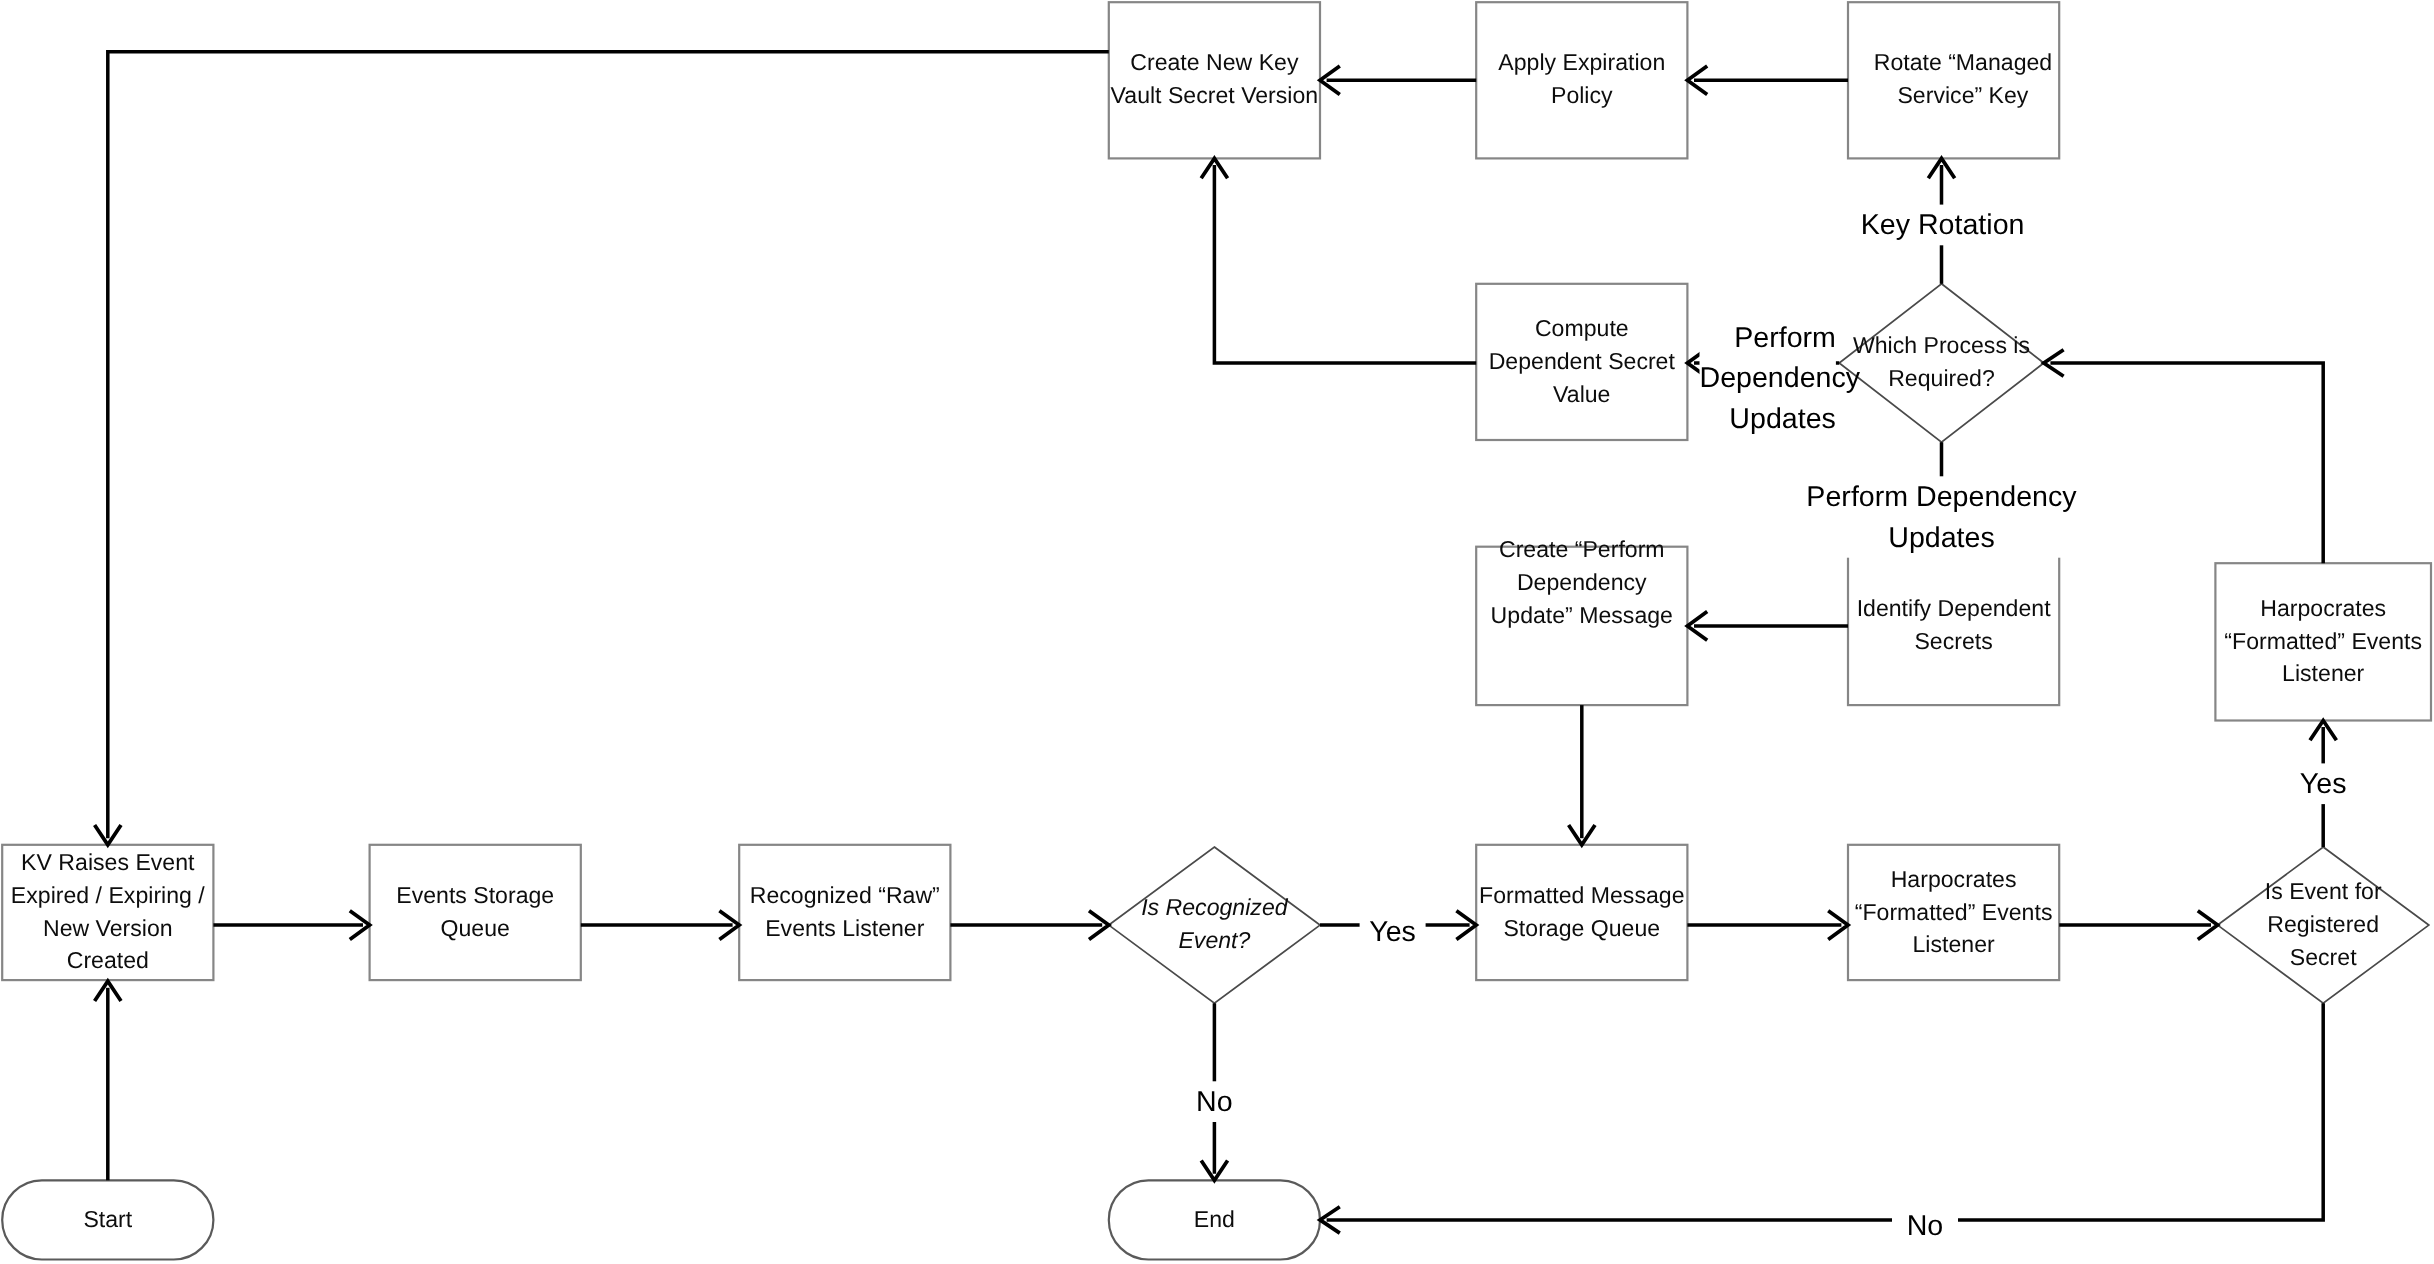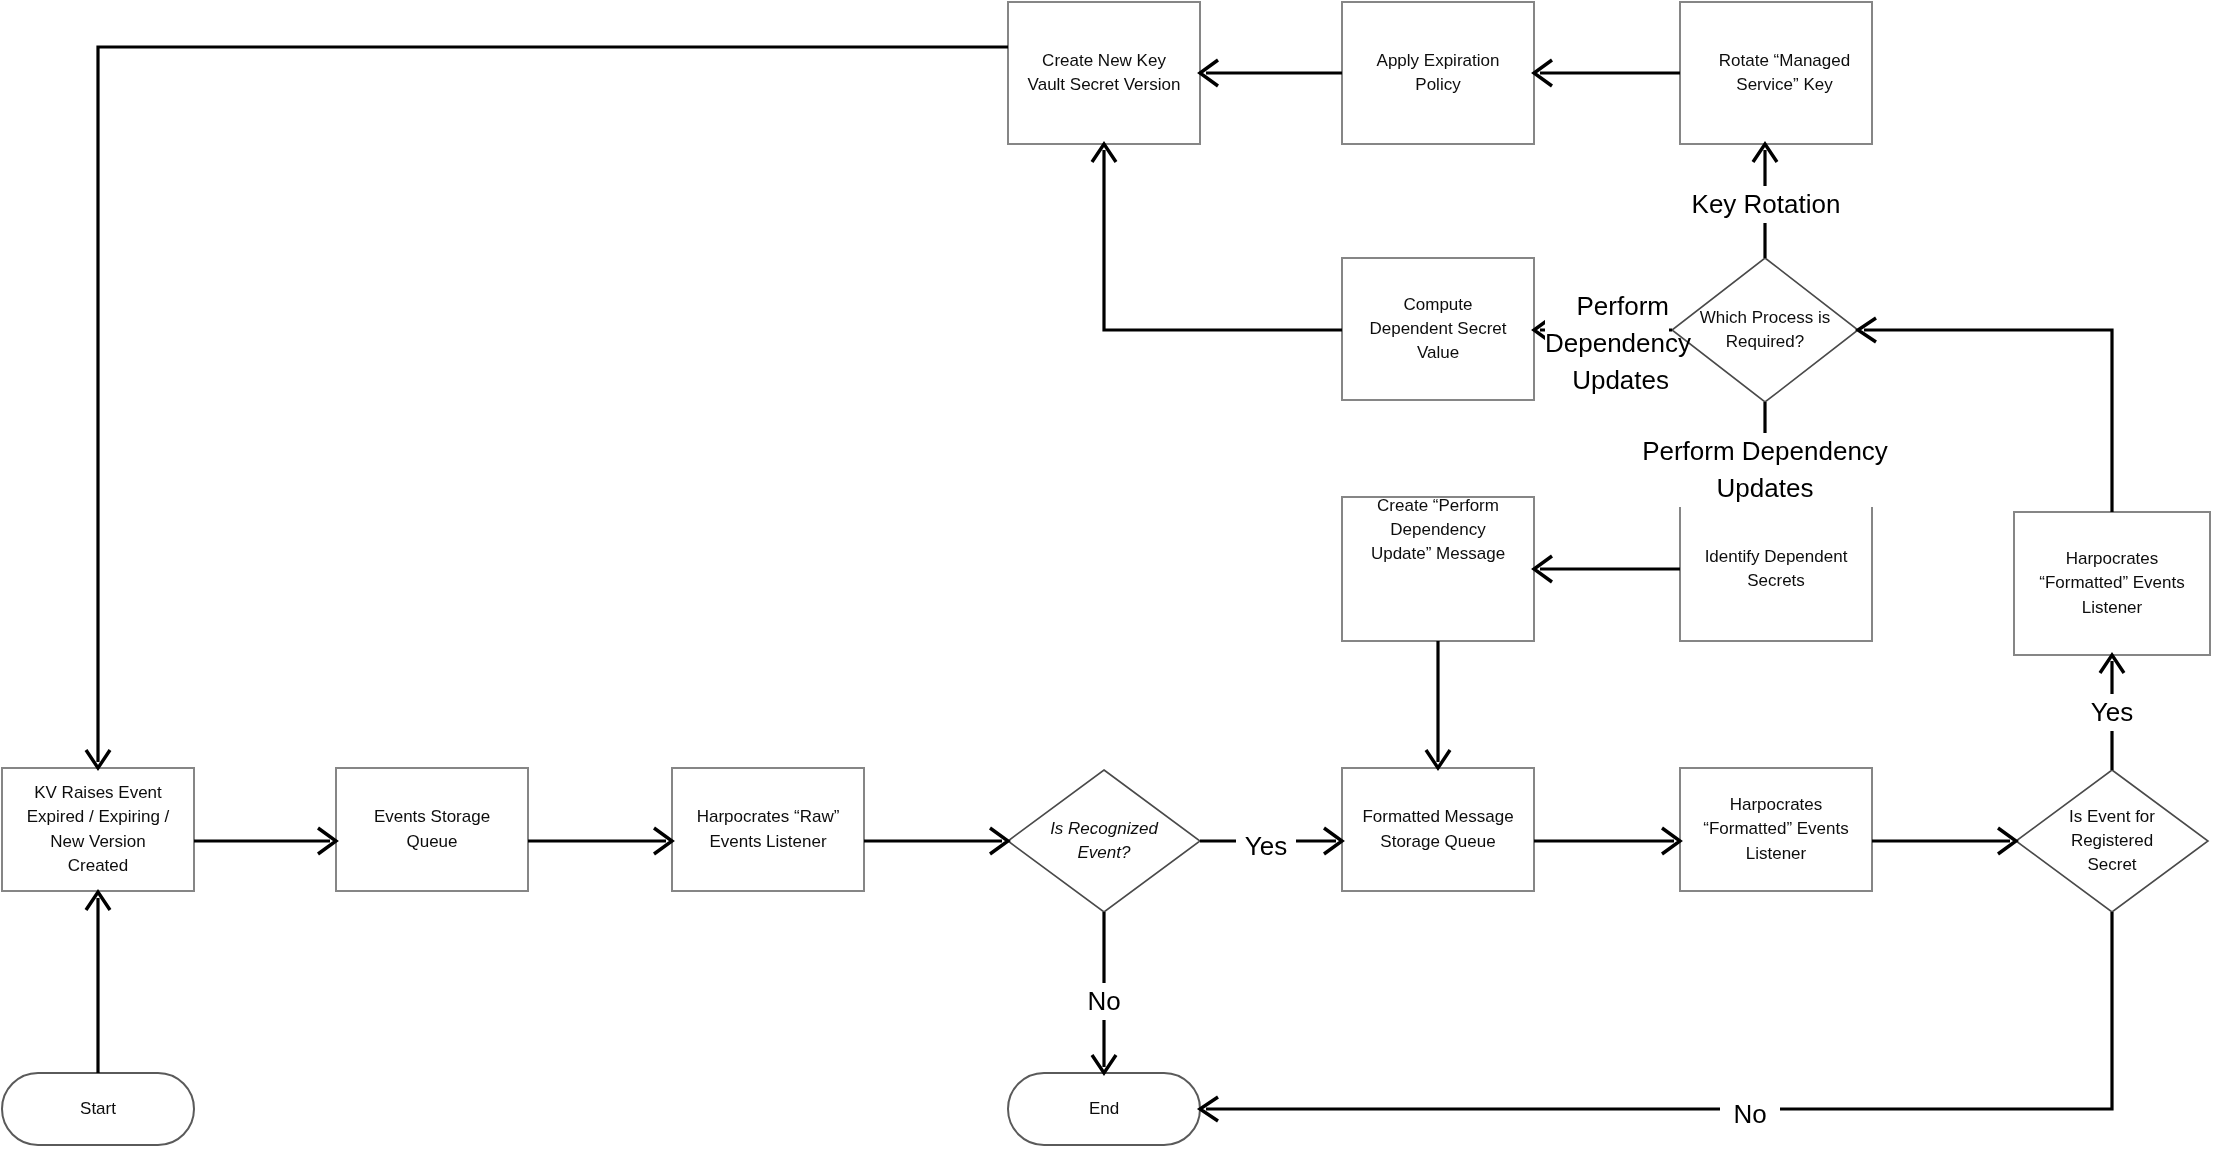--- a/index.html
+++ b/index.html
@@ -52,21 +52,21 @@
     stroke-linejoin: miter;
   }
   .node-text {
     position: absolute;
     display: flex;
     align-items: center;
     justify-content: center;
     text-align: center;
     color: #0d0d0d;
     font-family: "Liberation Sans", sans-serif;
-    font-size: 17px;
+    font-size: 21px;
     line-height: 1.42;
     white-space: pre-line;
     pointer-events: none;
   }
   .edge-label {
     position: absolute;
     color: #000000;
     font-family: "Liberation Sans", sans-serif;
     font-size: 26px;
     line-height: 1.42;
@@ -228,21 +228,21 @@
   <div class="node-text" style="left:2px; top:1073px; width:192px; height:72px;">Start</div>
 
   <div class="node-text" style="left:2px; top:768px; width:192px; height:123px;">KV Raises Event
 Expired / Expiring /
 New Version
 Created</div>
 
   <div class="node-text" style="left:336px; top:768px; width:192px; height:123px;">Events Storage
 Queue</div>
 
-  <div class="node-text" style="left:672px; top:768px; width:192px; height:123px;">Harpocrates “Raw”
+  <div class="node-text" style="left:672px; top:768px; width:192px; height:123px;">Recognized “Raw”
 Events Listener</div>
 
   <div class="node-text" style="left:1008px; top:770px; width:192px; height:142px;font-style:italic;">Is Recognized
 Event?</div>
 
   <div class="node-text" style="left:1008px; top:1073px; width:192px; height:72px;">End</div>
 
   <div class="node-text" style="left:1342px; top:768px; width:192px; height:123px;">Formatted Message
 Storage Queue</div>
 

